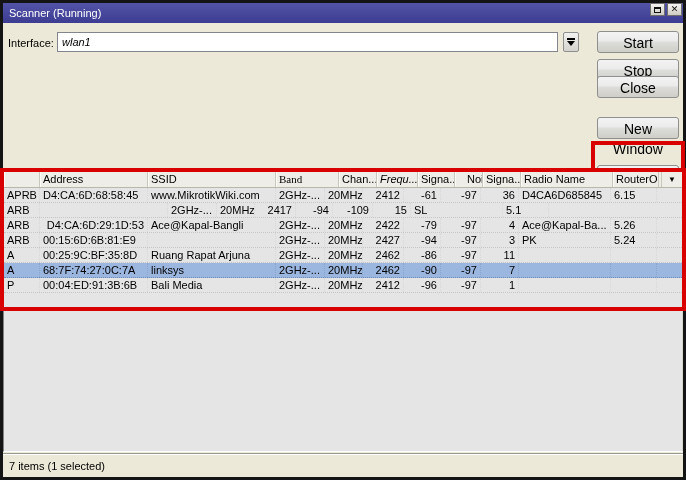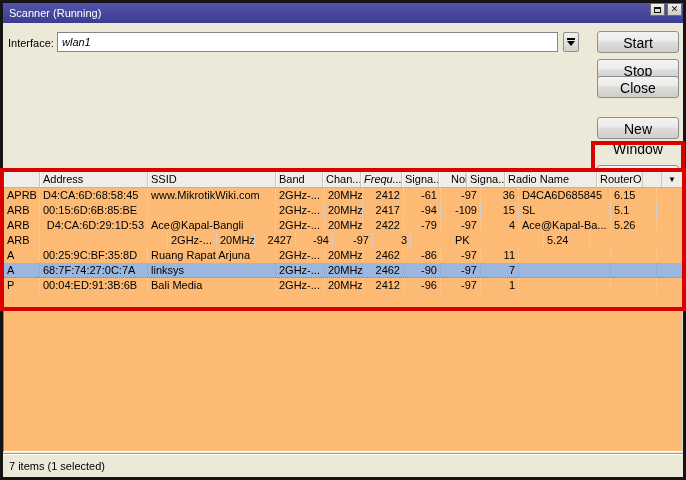--- a/index.html
+++ b/index.html
@@ -43,21 +43,21 @@
     background:linear-gradient(#F3F3F3,#EBEBEB 45%,#DDDDDB 50%,#CFCEC7);
     border:1px solid #8E8F8F;border-radius:3px;
     font-family:"Liberation Sans","DejaVu Sans",sans-serif;font-size:14px;color:#000;
     text-align:center;line-height:20px;cursor:pointer;
   }
   .red-box{position:absolute;border:4px solid var(--highlight,#D90000);pointer-events:none;z-index:50;}
   .connect-box{left:591px;top:141px;width:94px;height:31px;}
   .table-box{left:0px;top:168px;width:686px;height:143px;}
   .list{
     position:absolute;left:3px;top:170px;width:680px;height:282px;
-    background:#fdba74;border:1px solid #828282;border-bottom-color:#fff;border-right-color:#D8D5CE;
+    background:#e5e5e5;border:1px solid #828282;border-bottom-color:#fff;border-right-color:#D8D5CE;
     overflow:hidden;
   }
   .thead{display:flex;height:17px;background:#EEEDE7;border-bottom:1px solid #B9B6AB;}
   .hcell{
     flex:0 0 auto;padding:2px 3px 0 3px;border-right:1px solid #C9C6BB;
     white-space:nowrap;overflow:hidden;box-shadow:inset 1px 1px 0 #FBFBF8;
   }
   .harrow{
     flex:0 0 21px;display:flex;align-items:center;justify-content:center;
     border-left:1px solid #C9C6BB;margin-left:auto;cursor:pointer;
@@ -109,21 +109,21 @@
   <button class="btn" style="top:76px">Close</button>
   <button class="btn" style="top:117px">New Window</button>
   <button class="btn" style="top:165px;height:21px">Connect</button>
 
   <div class="list">
     <div class="thead">
 
       <div class="hcell" style="width: 36px;"></div>
         <div class="hcell" style="width: 108px;">Address</div>
         <div class="hcell" style="width: 128px;">SSID</div>
-        <div class="hcell" style="width: 47px;">Band</div>
+        <div class="hcell" style="width: 63px; font-family: Liberation Serif, serif;">Band</div>
         <div class="hcell" style="width: 38px;">Chan...</div>
         <div class="hcell" style="width: 41px; font-style: italic;">Frequ...</div>
         <div class="hcell" style="width: 37px;">Signa...</div>
         <div class="hcell" style="width: 28px; padding-left: 12px;">Noise...</div>
         <div class="hcell" style="width: 38px;">Signa...</div>
         <div class="hcell" style="width: 92px;">Radio Name</div>
         <div class="hcell" style="width: 46px;">RouterO..</div>
         <div class="harrow">
         <span>▼</span>
       </div>
@@ -137,21 +137,20 @@
           <div class="tcell" style="width: 38px; text-align: left;">20MHz</div>
           <div class="tcell" style="width: 41px; text-align: right;">2412</div>
           <div class="tcell" style="width: 37px; text-align: right;">-61</div>
           <div class="tcell" style="width: 40px; text-align: right;">-97</div>
           <div class="tcell" style="width: 38px; text-align: right;">36</div>
           <div class="tcell" style="width: 92px; text-align: left;">D4CA6D685845</div>
           <div class="tcell" style="width: 46px; text-align: left;">6.15</div>
         </div>
         <div class="trow">
           <div class="tcell" style="width: 36px; text-align: left;">ARB</div>
-          <div class="tcell" style="width: 108px; text-align: left;">00:15:6D:6B:85:BE</div>
           <div class="tcell" style="width: 128px; text-align: left;"></div>
           <div class="tcell" style="width: 49px; text-align: left;">2GHz-...</div>
           <div class="tcell" style="width: 38px; text-align: left;">20MHz</div>
           <div class="tcell" style="width: 41px; text-align: right;">2417</div>
           <div class="tcell" style="width: 37px; text-align: right;">-94</div>
           <div class="tcell" style="width: 40px; text-align: right;">-109</div>
           <div class="tcell" style="width: 38px; text-align: right;">15</div>
           <div class="tcell" style="width: 92px; text-align: left;">SL</div>
           <div class="tcell" style="width: 46px; text-align: left;">5.1</div>
         </div>
@@ -163,28 +162,29 @@
           <div class="tcell" style="width: 38px; text-align: left;">20MHz</div>
           <div class="tcell" style="width: 41px; text-align: right;">2422</div>
           <div class="tcell" style="width: 37px; text-align: right;">-79</div>
           <div class="tcell" style="width: 40px; text-align: right;">-97</div>
           <div class="tcell" style="width: 38px; text-align: right;">4</div>
           <div class="tcell" style="width: 92px; text-align: left;">Ace@Kapal-Ba...</div>
           <div class="tcell" style="width: 46px; text-align: left;">5.26</div>
         </div>
         <div class="trow">
           <div class="tcell" style="width: 36px; text-align: left;">ARB</div>
+          <div class="tcell" style="width: 108px; text-align: left;">00:15:6D:6B:81:E9</div>
           <div class="tcell" style="width: 128px; text-align: left;"></div>
           <div class="tcell" style="width: 49px; text-align: left;">2GHz-...</div>
           <div class="tcell" style="width: 38px; text-align: left;">20MHz</div>
           <div class="tcell" style="width: 41px; text-align: right;">2427</div>
           <div class="tcell" style="width: 37px; text-align: right;">-94</div>
           <div class="tcell" style="width: 40px; text-align: right;">-97</div>
           <div class="tcell" style="width: 38px; text-align: right;">3</div>
-          <div class="tcell" style="width: 92px; text-align: left; margin-left: 41px;">PK</div>
+          <div class="tcell" style="width: 92px; text-align: left;">PK</div>
           <div class="tcell" style="width: 46px; text-align: left;">5.24</div>
         </div>
         <div class="trow">
           <div class="tcell" style="width: 36px; text-align: left;">A</div>
           <div class="tcell" style="width: 108px; text-align: left;">00:25:9C:BF:35:8D</div>
           <div class="tcell" style="width: 128px; text-align: left;">Ruang Rapat Arjuna</div>
           <div class="tcell" style="width: 49px; text-align: left;">2GHz-...</div>
           <div class="tcell" style="width: 38px; text-align: left;">20MHz</div>
           <div class="tcell" style="width: 41px; text-align: right;">2462</div>
           <div class="tcell" style="width: 37px; text-align: right;">-86</div>

